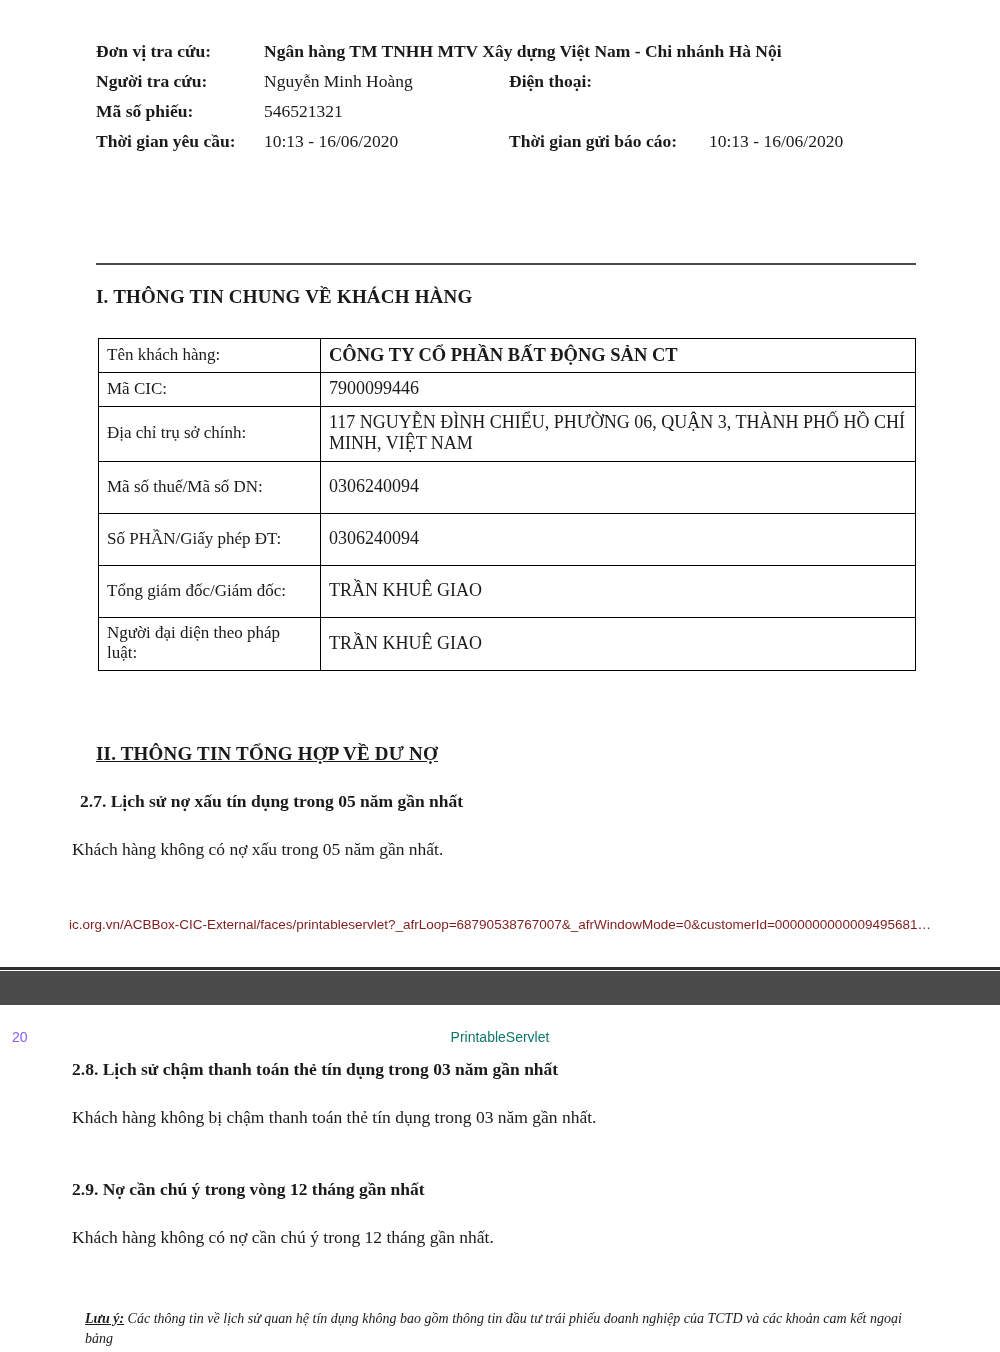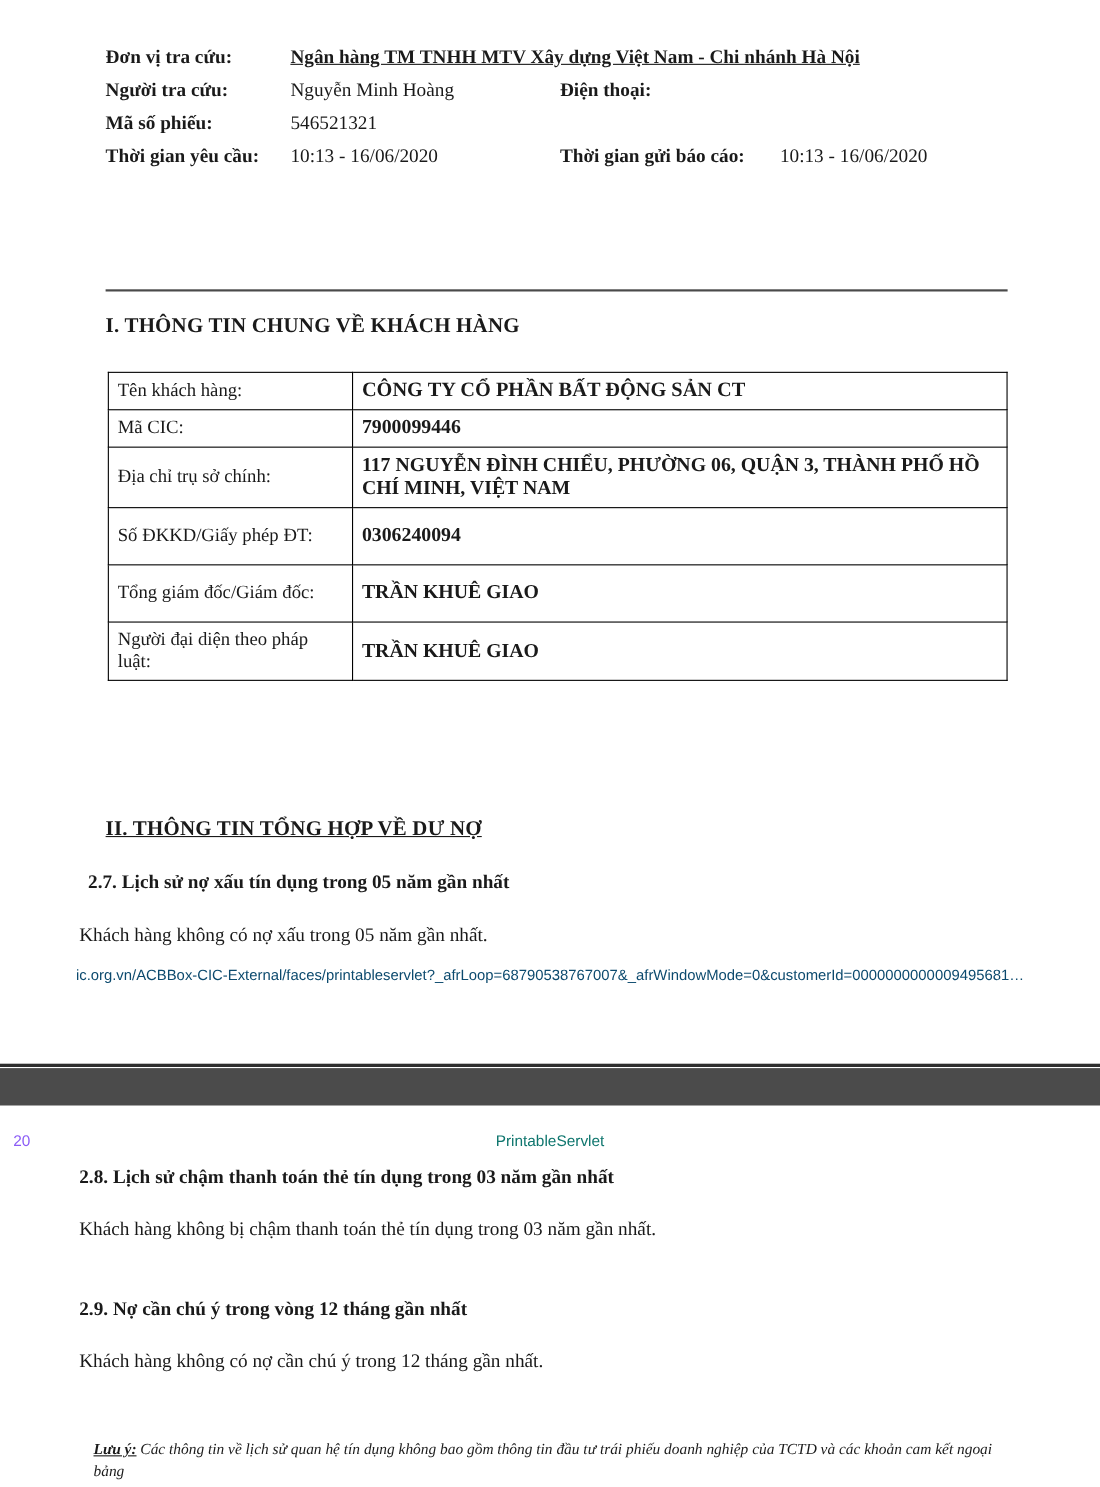--- a/index.html
+++ b/index.html
@@ -42,21 +42,20 @@
   td.lbl {
     font-weight: bold;
     font-size: 17.5px;
     white-space: normal;
   }
   td.lbl-w1 { width: 168px; }
   td.val-w1 { width: 245px; }
   td.lbl-w2 { width: 200px; }
   .bold-val {
     font-weight: bold;
-    text-decoration: underline;
   }
   .hr-top {
     position: absolute;
     left: 96px;
     top: 232px;
     width: 820px;
     height: 2px;
     background: #4a4a4a;
   }
 
@@ -84,21 +83,20 @@
     padding: 5px 8px 6px 8px;
     font-size: 17px;
     line-height: 1.2;
     vertical-align: middle;
   }
   .cust-table td.k {
     width: 205px;
   }
   .cust-table td.v {
     font-size: 18px;
-    font-weight: bold;
   }
   .cust-table td.v.strong {
     font-weight: bold;
     font-size: 18.5px;
   }
   .cust-table td.v.caps {
     font-size: 18px;
   }
   .row-tall td { height: 40px; }
 
@@ -112,26 +110,26 @@
     position: absolute;
     font-size: 17.5px;
   }
   #h27 { left: 80px; top: 760px; }
   #p27 { left: 72px; top: 808px; }
 
   
   .url-line {
     position: absolute;
     left: 0px;
-    top: 848px;
+    top: 886px;
     width: 1000px;
     text-align: center;
     font-family: "Liberation Sans", sans-serif;
     font-size: 13.5px;
-    color: #0c4a6e;
+    color: #7f1d1d;
     white-space: nowrap;
     overflow: hidden;
   }
 
   
   .band {
     position: absolute;
     left: 0;
     top: 940px;
     width: 1000px;
@@ -231,21 +229,25 @@
     </tr>
     <tr>
       <td class="k">Mã CIC:</td>
       <td class="v">7900099446</td>
     </tr>
     <tr class="row-tall">
       <td class="k">Địa chỉ trụ sở chính:</td>
       <td class="v caps">117 NGUYỄN ĐÌNH CHIỂU, PHƯỜNG 06, QUẬN 3, THÀNH PHỐ HỒ CHÍ MINH, VIỆT NAM</td>
     </tr>
     <tr class="row-tall">
-      <td class="k">Số ĐKKD/Giấy phép ĐT:</td>
+      <td class="k">Mã số thuế/Mã số DN:</td>
+      <td class="v">0306240094</td>
+    </tr>
+    <tr class="row-tall">
+      <td class="k">Số PHẦN/Giấy phép ĐT:</td>
       <td class="v">0306240094</td>
     </tr>
     <tr class="row-tall">
       <td class="k">Tổng giám đốc/Giám đốc:</td>
       <td class="v caps">TRẦN KHUÊ GIAO</td>
     </tr>
     <tr class="row-tall">
       <td class="k">Người đại diện theo pháp luật:</td>
       <td class="v caps">TRẦN KHUÊ GIAO</td>
     </tr>

